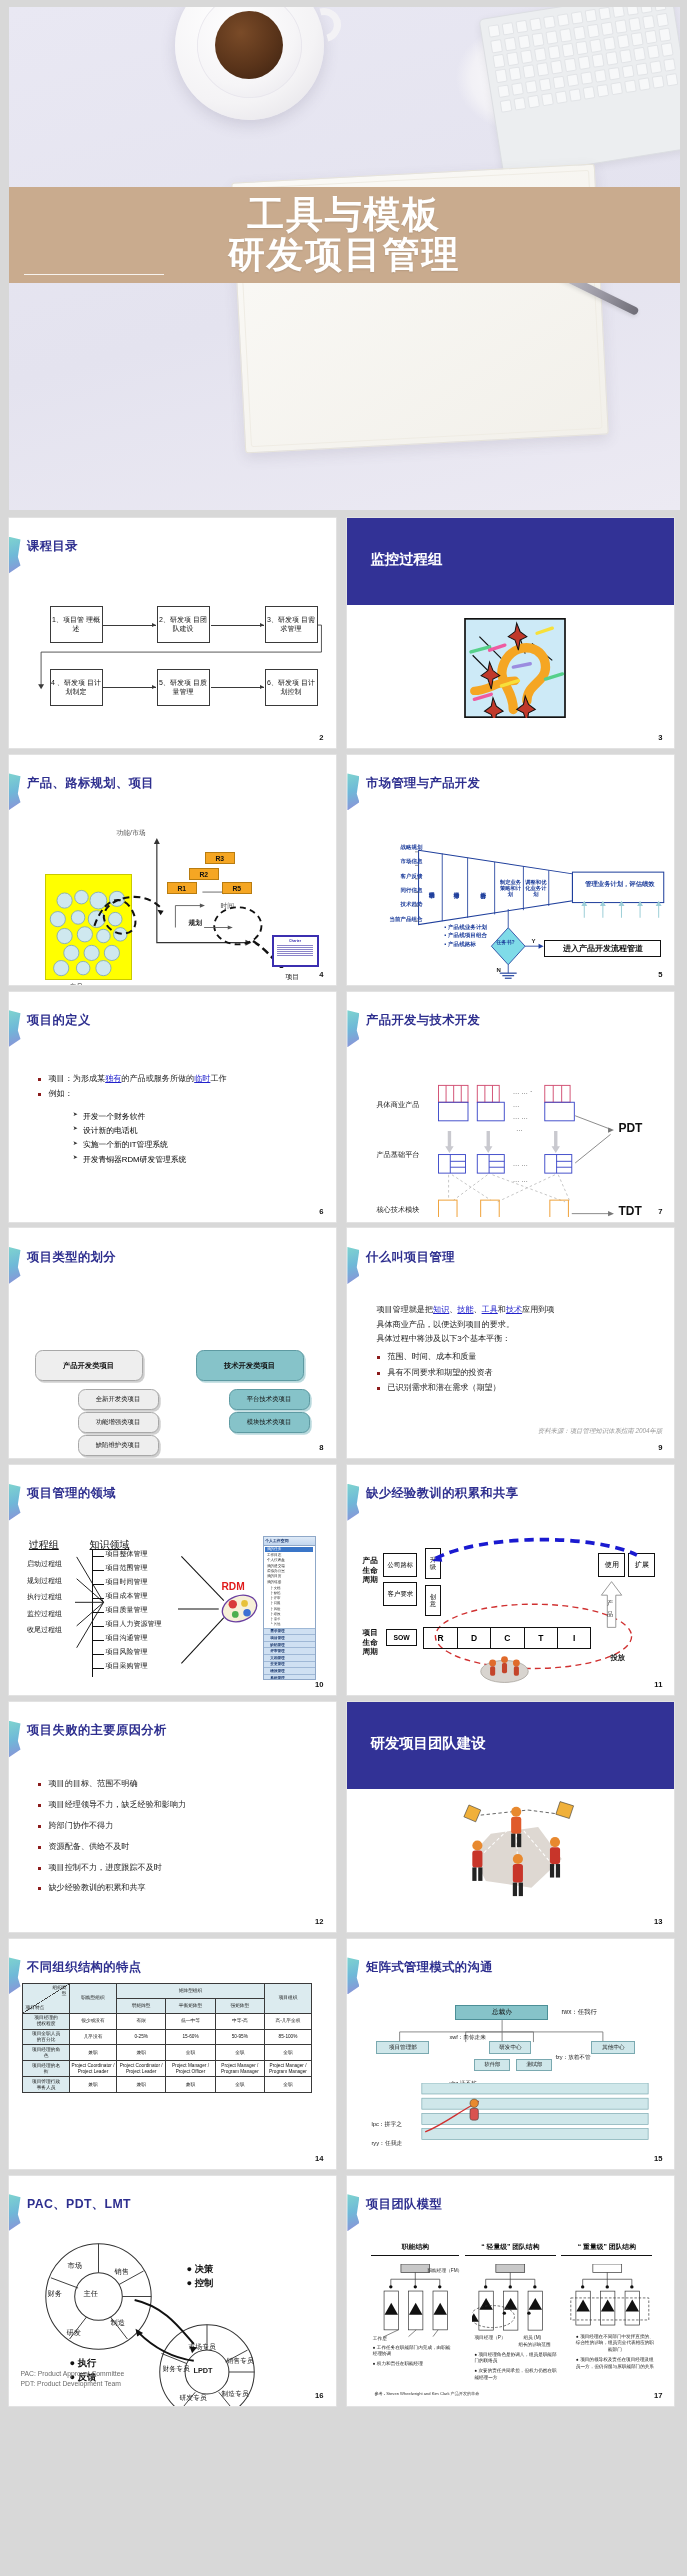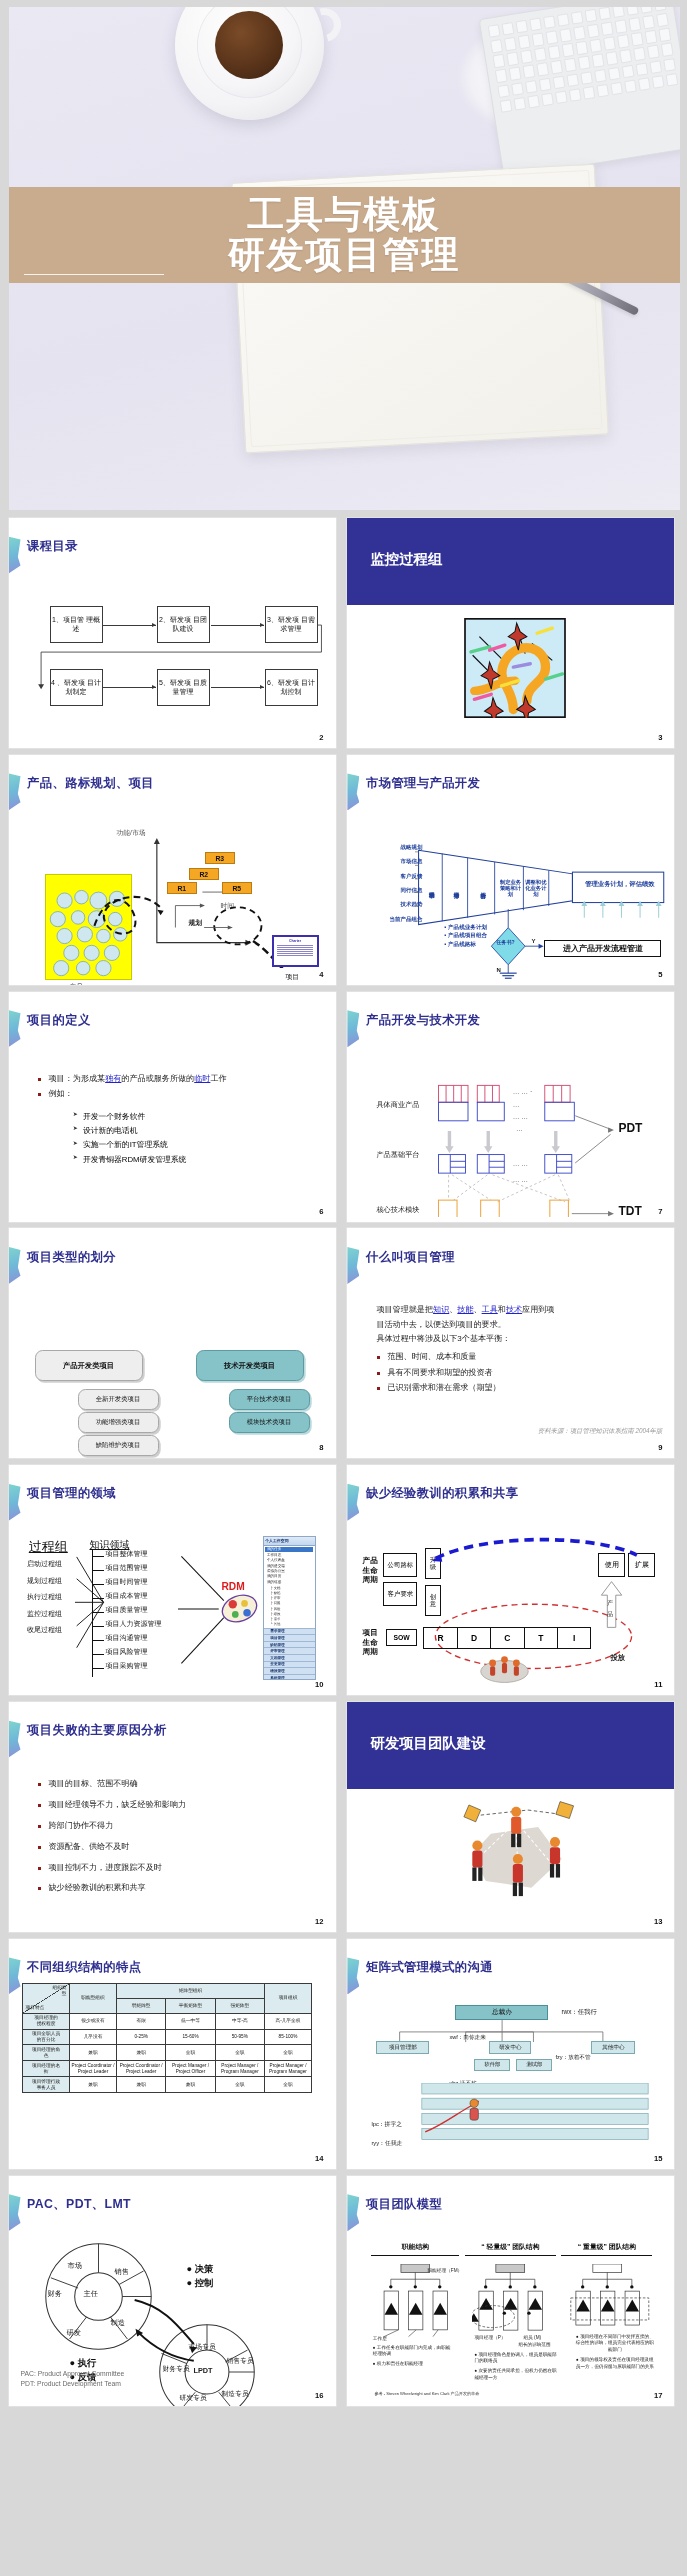--- a/index.html
+++ b/index.html
@@ -530,36 +530,36 @@
     <div class="gbox small teal" style="left:220px;top:161px;width:81px;height:21px;">平台技术类项目</div>
     <div class="gbox small teal" style="left:220px;top:184px;width:81px;height:21px;">模块技术类项目</div>
     <div class="pageno">8</div>
   </div>
 
   <div class="slide">
     <div class="deco"></div>
     <div class="s-title">什么叫项目管理</div>
     <div style="position:absolute;left:29px;top:75px;right:15.2px;font-size:8.1px;line-height:1.75;color:#1b1b1b;">
       <div><span>项目管理就是把</span><span class="lnk">知识</span><span>、</span><span class="lnk">技能</span><span>、</span><span class="lnk">工具</span><span>和</span><span class="lnk">技术</span><span>应用到项</span></div>
-      <div>目活动中去，以便达到项目的要求。</div>
+      <div>具体商业产品，以便达到项目的要求。</div>
       <div>具体过程中将涉及以下3个基本平衡：</div>
     </div>
     <ul class="bul" style="top:125px;">
       <li>范围、时间、成本和质量</li>
       <li>具有不同要求和期望的投资者</li>
       <li>已识别需求和潜在需求（期望）</li>
     </ul>
     <div class="src">资料来源：项目管理知识体系指南 2004年版</div>
     <div class="pageno">9</div>
   </div>
 
   <div class="slide">
     <div class="deco"></div>
     <div class="s-title">项目管理的领域</div>
-    <div style="position:absolute;left:20.3px;top:73px;font-size:13px;text-decoration:underline;color:#111;">过程组</div>
+    <div style="position:absolute;left:20.3px;top:73px;font-size:10px;text-decoration:underline;color:#111;">过程组</div>
     <div style="position:absolute;left:81px;top:73px;font-size:10px;text-decoration:underline;color:#111;">知识领域</div>
     <div style="position:absolute;left:18.6px;top:91px;font-size:7px;line-height:2.36;color:#111;">
       <div>启动过程组</div>
       <div>规划过程组</div>
       <div>执行过程组</div>
       <div>监控过程组</div>
       <div>收尾过程组</div>
     </div>
     <svg style="position:absolute;left:66px;top:88px;" width="37" height="102" viewBox="0 0 44 120">
       <g stroke="#111" stroke-width="1.1" fill="none">

